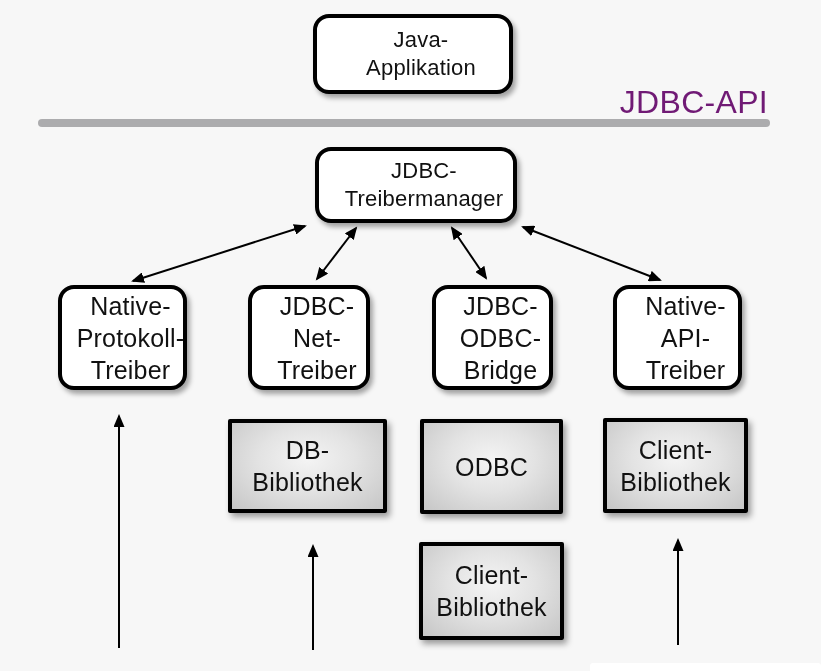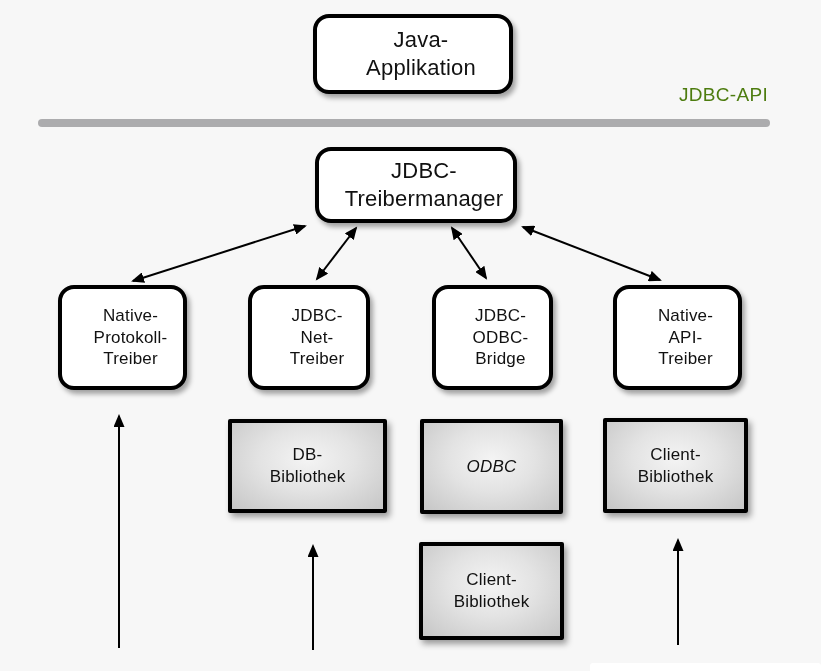--- a/index.html
+++ b/index.html
@@ -15,21 +15,21 @@
     overflow: hidden;
   }
   .box {
     position: absolute;
     display: flex;
     align-items: center;
     justify-content: center;
     text-align: center;
     box-sizing: border-box;
     color: #111;
-    font-size: 17px;
+    font-size: 25px;
     line-height: 1.28;
     letter-spacing: 0.2px;
   }
   .box .lbl { white-space: pre-line; }
   .rounded-white {
     background: #ffffff;
     border: 4px solid #000;
     border-radius: 16px;
     box-shadow: 3px 4px 5px rgba(0,0,0,0.35);
     padding-left: 16px;
@@ -40,35 +40,35 @@
     border-radius: 2px;
     box-shadow: 3px 4px 6px rgba(0,0,0,0.38);
   }
   #java-application      { left: 313px; top: 14px;  width: 200px; height: 80px;  font-size: 22px;}
   #jdbc-treibermanager   { left: 315px; top: 147px; width: 202px; height: 76px;  font-size: 22px;}
   #native-protokoll-treiber { left: 58px;  top: 285px; width: 129px; height: 105px; }
   #jdbc-net-treiber         { left: 248px; top: 285px; width: 122px; height: 105px; }
   #jdbc-odbc-bridge         { left: 432px; top: 285px; width: 121px; height: 105px; }
   #native-api-treiber       { left: 613px; top: 285px; width: 129px; height: 105px; }
   #db-middleware            { left: 228px; top: 419px; width: 159px; height: 94px; }
-  #odbc                     { left: 420px; top: 419px; width: 143px; height: 95px; font-style: italic; }
+  #odbc                     { left: 420px; top: 419px; width: 143px; height: 95px; }
   #client-bibliothek-native { left: 603px; top: 418px; width: 145px; height: 95px; }
   #client-bibliothek-odbc   { left: 419px; top: 542px; width: 145px; height: 98px; }
   #api-divider {
     position: absolute;
     left: 38px; top: 119px;
     width: 732px; height: 8px;
     border-radius: 4px;
     background: #acacae;
   }
   #jdbc-api-label {
     position: absolute;
     top: 84px; right: 53px;
-    font-size: 19px;
-    color: #4d7c0f;
+    font-size: 32px;
+    color: #701a75;
     letter-spacing: 0.3px;
   }
   #partial-box-bottom-right {
     position: absolute;
     left: 590px; top: 663px;
     width: 231px; height: 14px;
     background: #ffffff;
     border-radius: 3px 3px 0 0;
   }
   #arrow-layer {

